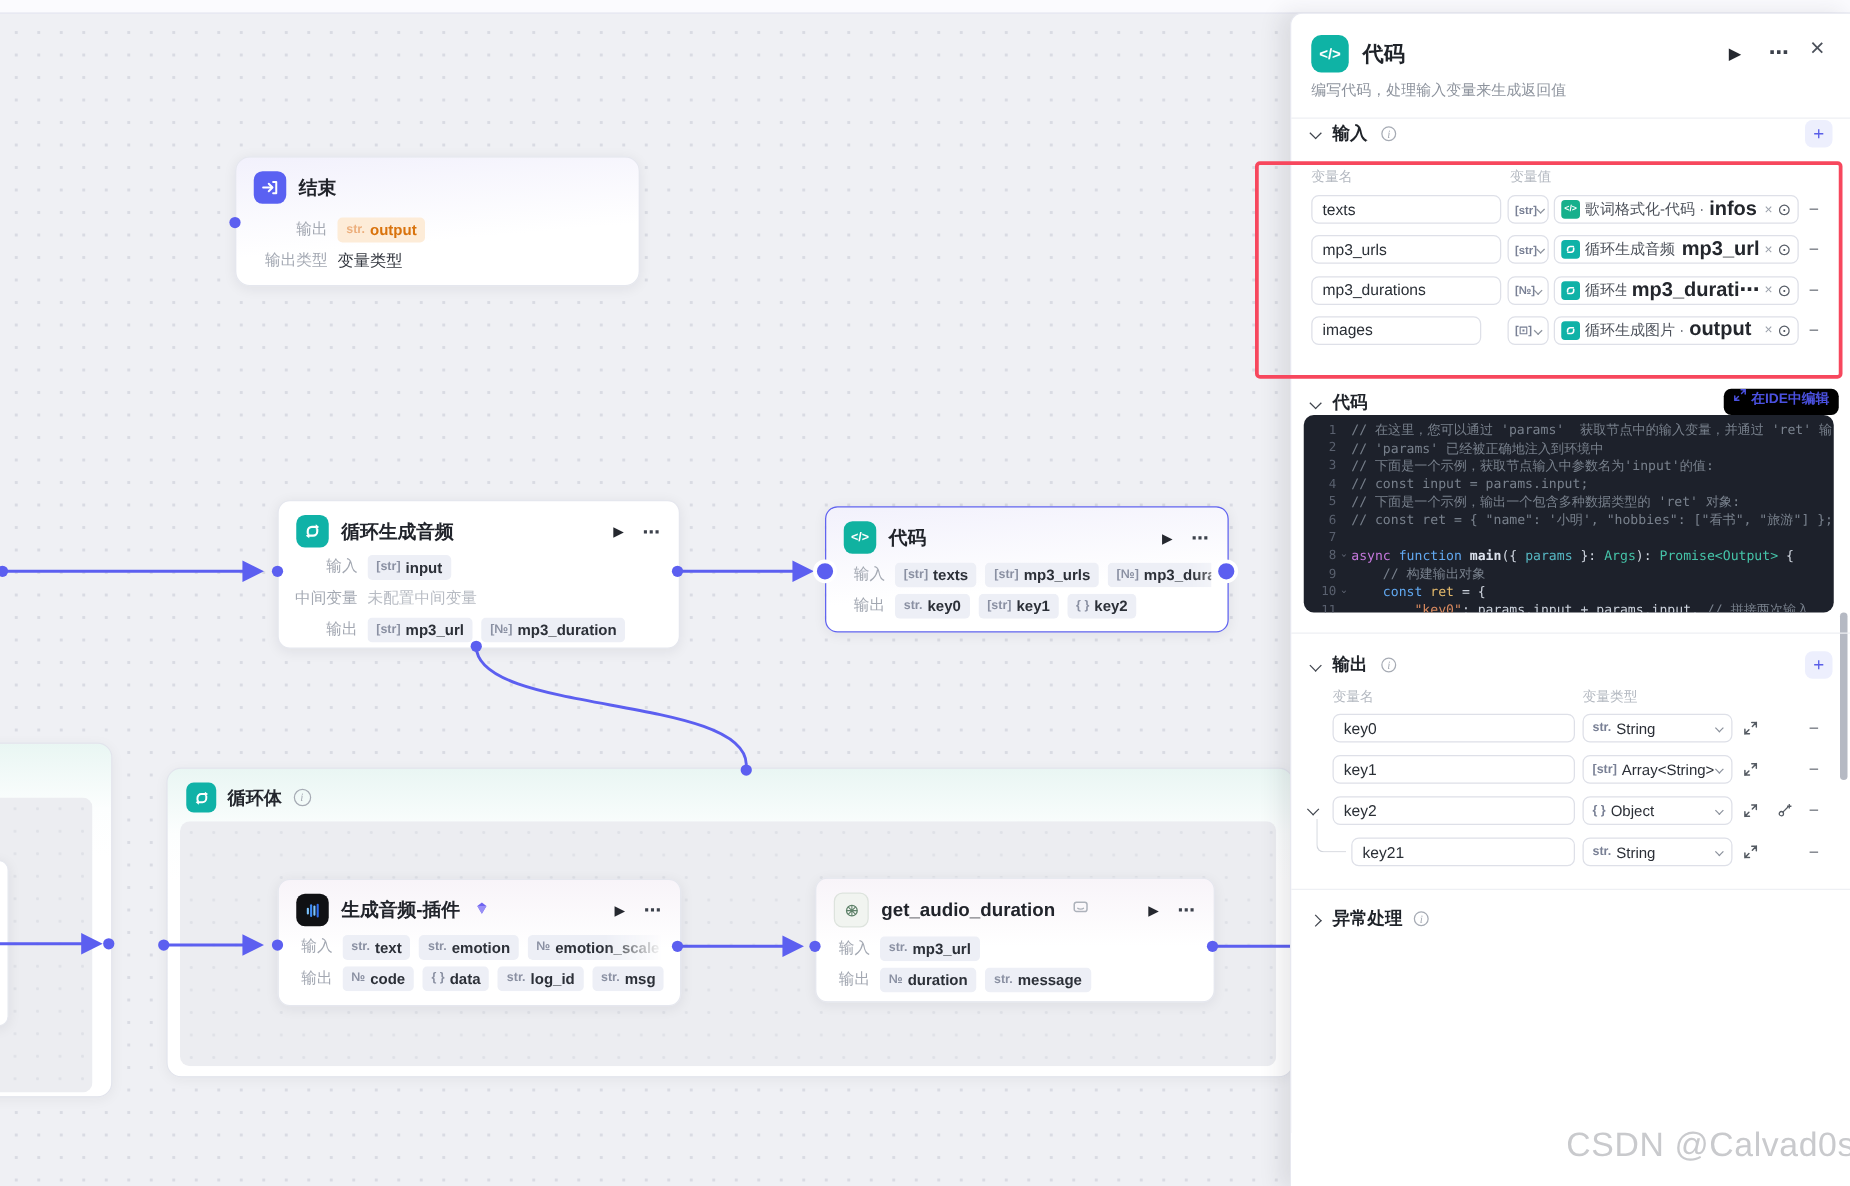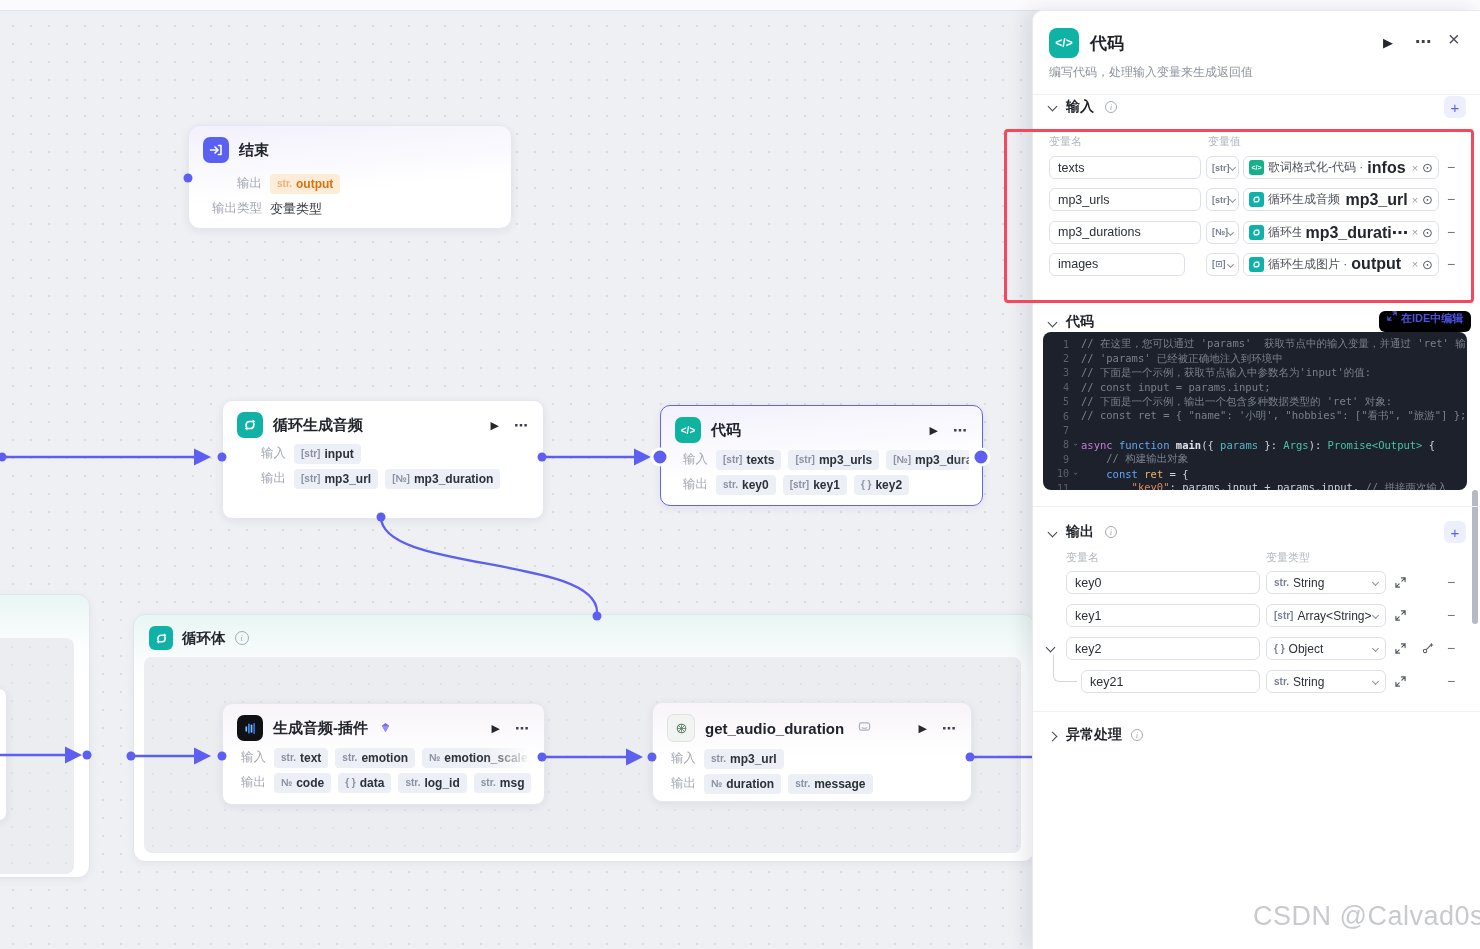--- a/index.html
+++ b/index.html
@@ -207,20 +207,24 @@
   <div class="nrow">
     <span class="nlabel">输入</span>
     <span class="badges">
         <span class="badge">
           <span class="bp">[str]</span>
           <span class="bn">input</span>
         </span>
       </span>
   </div>
   <div class="nrow">
+    <span class="nlabel">中间变量</span>
+    <span class="nvalue dim">未配置中间变量</span>
+  </div>
+  <div class="nrow">
     <span class="nlabel">输出</span>
     <span class="badges">
         <span class="badge">
           <span class="bp">[str]</span>
           <span class="bn">mp3_url</span>
         </span>
         <span class="badge">
           <span class="bp">[№]</span>
           <span class="bn">mp3_duration</span>
         </span>

